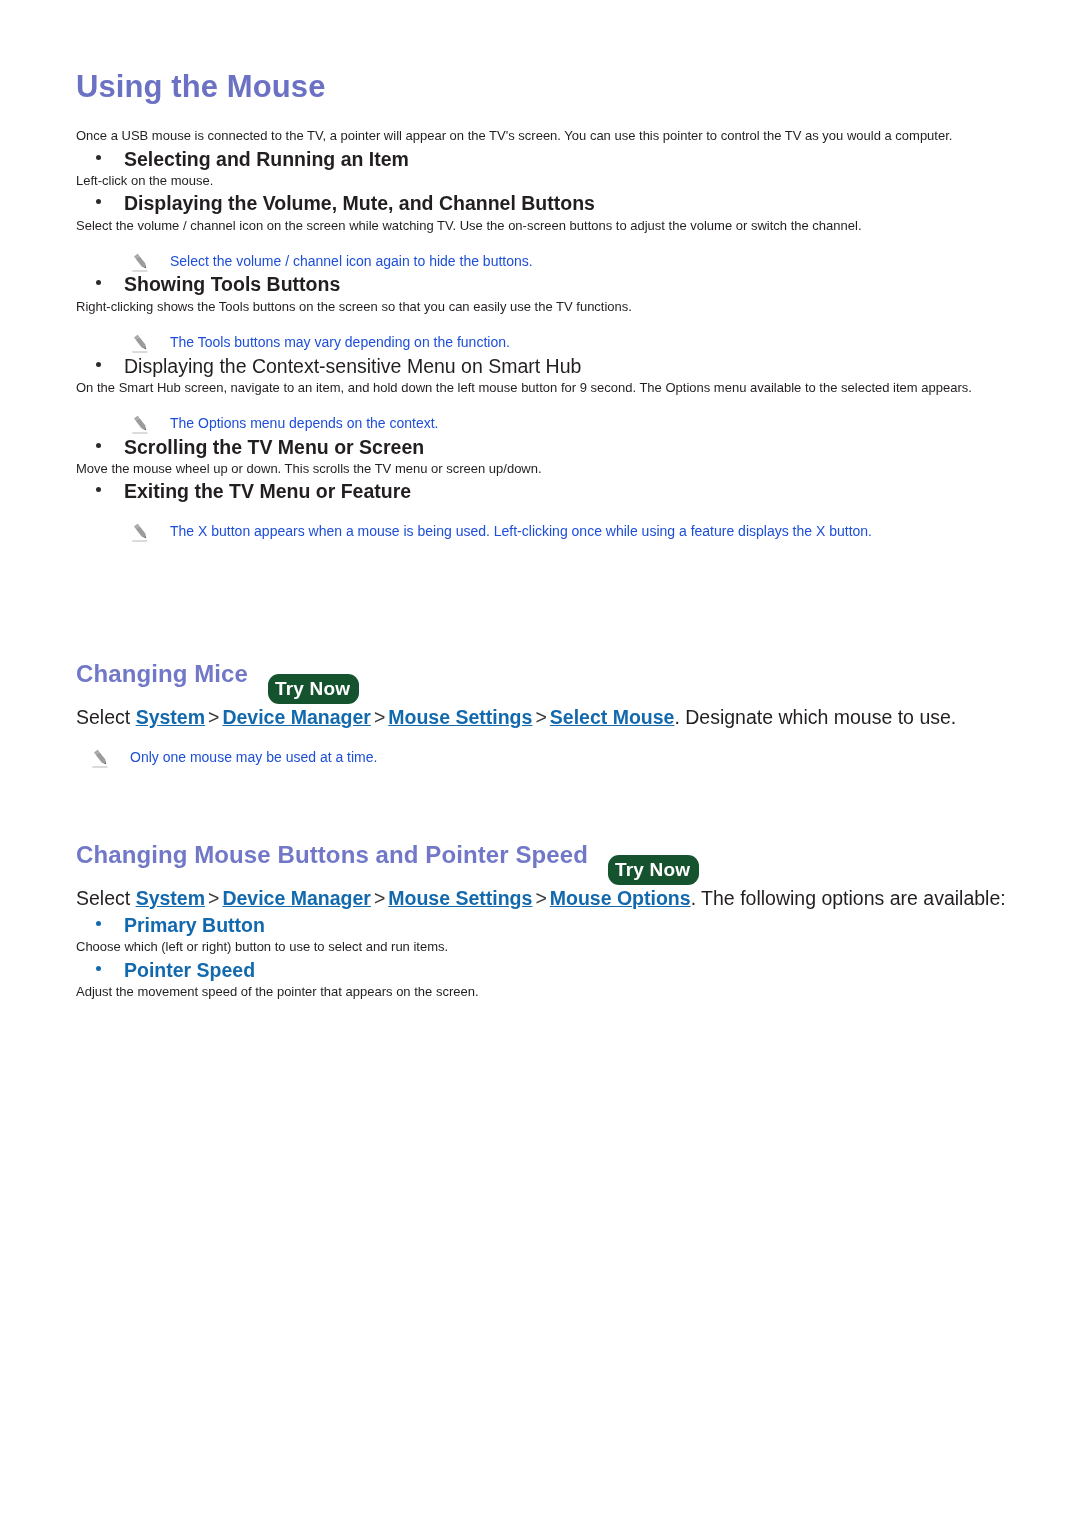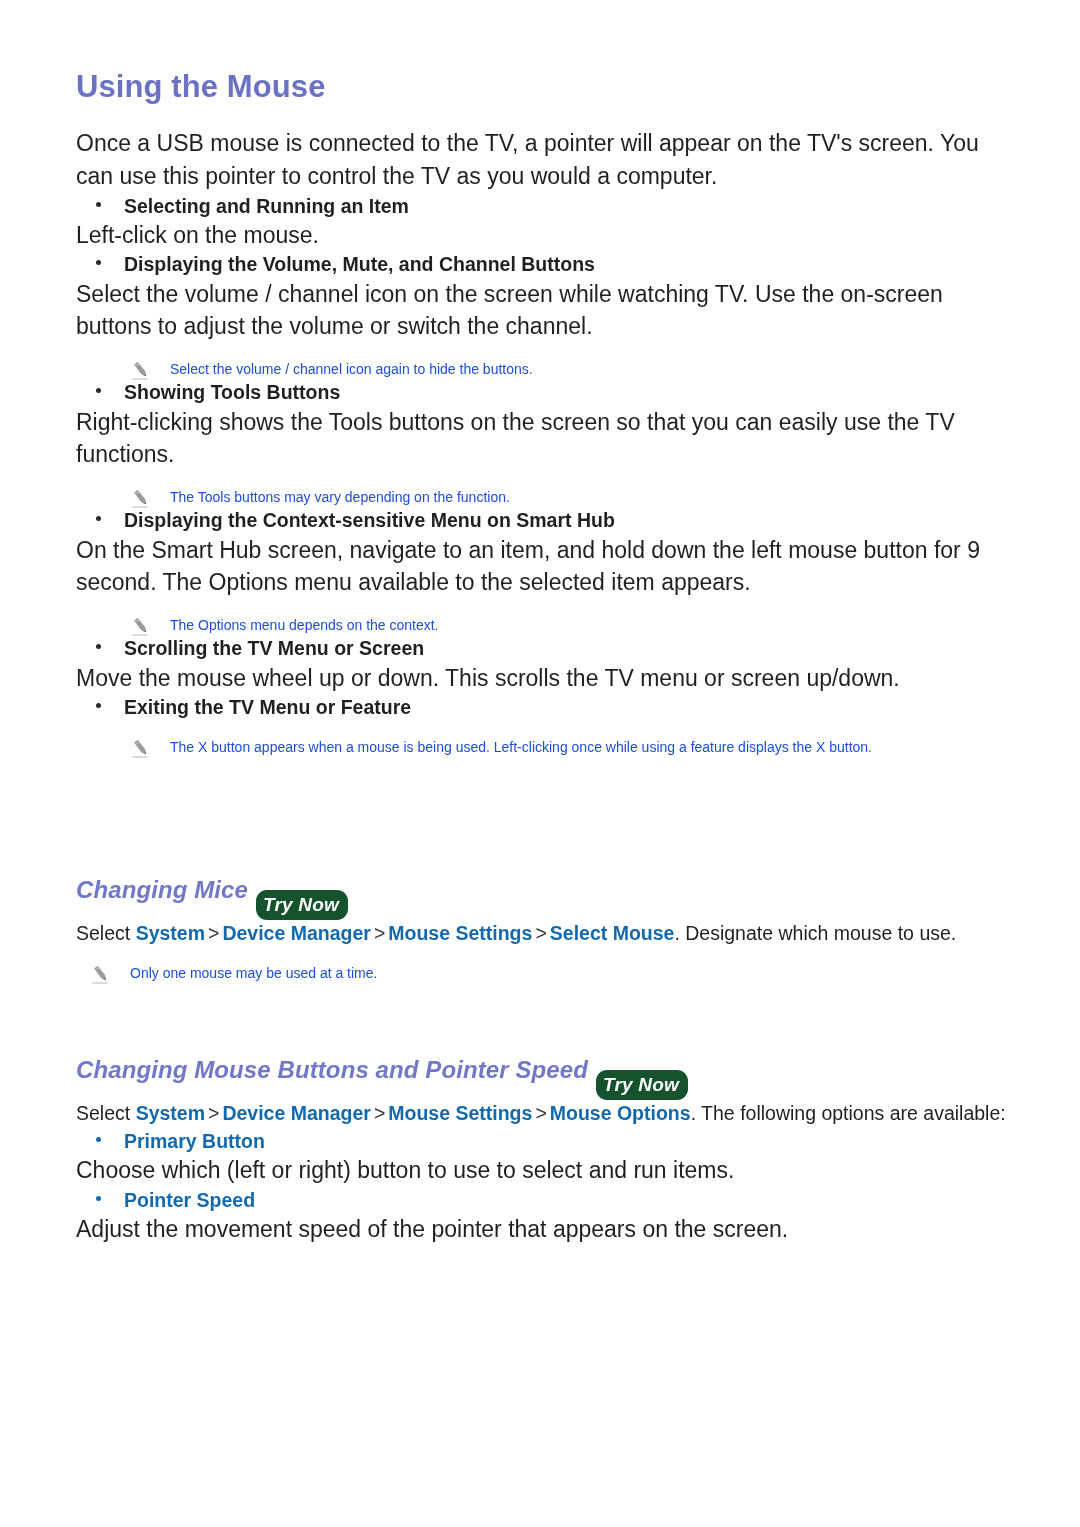--- a/index.html
+++ b/index.html
@@ -33,42 +33,41 @@
   }
   .h2 {
     font-size: 24px;
     font-weight: bold;
     color: #7278c8;
     letter-spacing: 0.1px;
     line-height: 1.25;
     display: flex;
     align-items: flex-start;
     flex-wrap: wrap;
-    gap: 8px;
-    font-style: italic;
+    gap: 20px;
   }
   .h2-text { display: inline-block; }
 
   .try-now {
     display: inline-block;
     background: #14532d;
     color: #ffffff;
     font-size: 19px;
     font-weight: bold;
     line-height: 1;
     padding: 5px 9px 6px 7px;
     border-radius: 11px;
     letter-spacing: 0.2px;
     position: relative;
     top: 15px;
   }
 
   
   p.body, .body {
-    font-size: 23px;
+    font-size: 13px;
     line-height: 1.42;
     color: #231f20;
     margin: 0;
   }
   .intro {
     margin: 0 0 18px 0;
     max-width: 935px;
   }
 
   
@@ -85,21 +84,21 @@
     border-radius: 50%;
     background: #2b2b2b;
   }
   .bullet-row .dot.blue { background: #1369ad; }
   .bullet-label {
     font-size: 19.5px;
     font-weight: bold;
     color: #231f20;
     line-height: 1.35;
   }
-  .bullet-label.plain { font-weight: bold; }
+  .bullet-label.plain { font-weight: normal; }
   .bullet-label.blue { color: #1369ad; font-weight: bold; }
 
   .sub-para {
     margin: 14px 0 0 48px;
     max-width: 925px;
   }
 
   
   .note {
     position: relative;
@@ -123,20 +122,21 @@
   .path-line {
     font-size: 19.5px;
     line-height: 1.45;
     color: #231f20;
     max-width: 930px;
     margin: 14px 0 0 0;
   }
   .path-item {
     color: #1369ad;
     font-weight: bold;
+    text-decoration: underline;
   }
   .path-sep {
     color: #3a3a3a;
     font-weight: normal;
     padding: 0 3px;
   }
 
   .sec-mice { margin-top: 118px; }
   .sec-buttons { margin-top: 72px; }
 </style>

